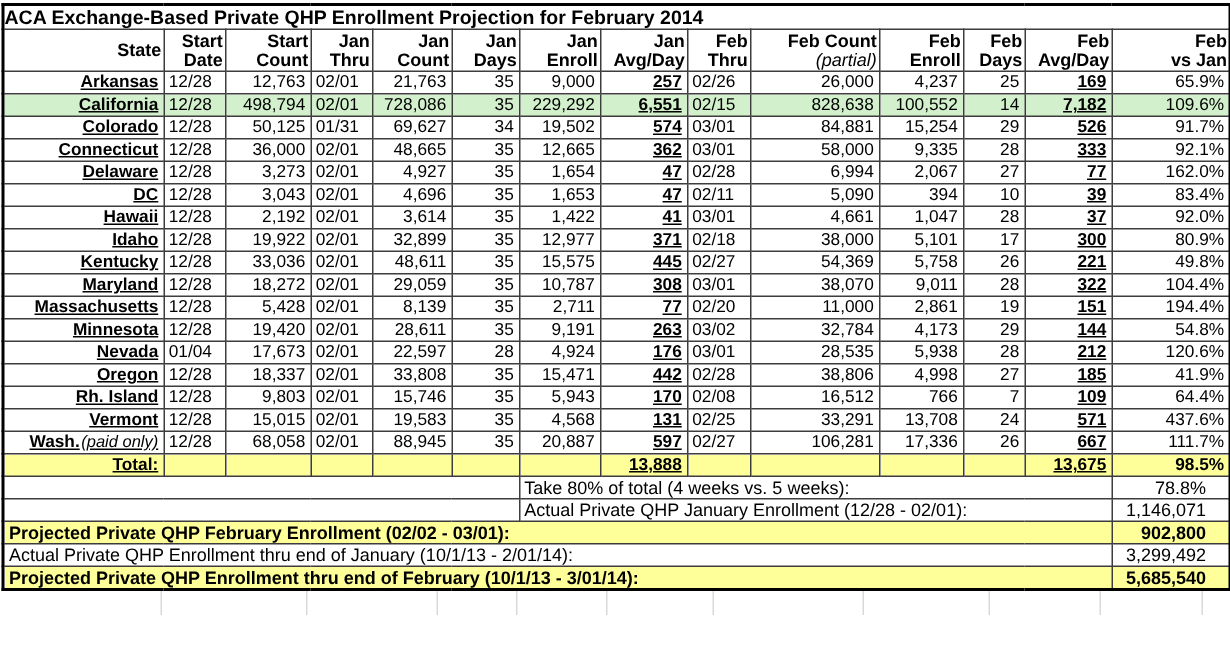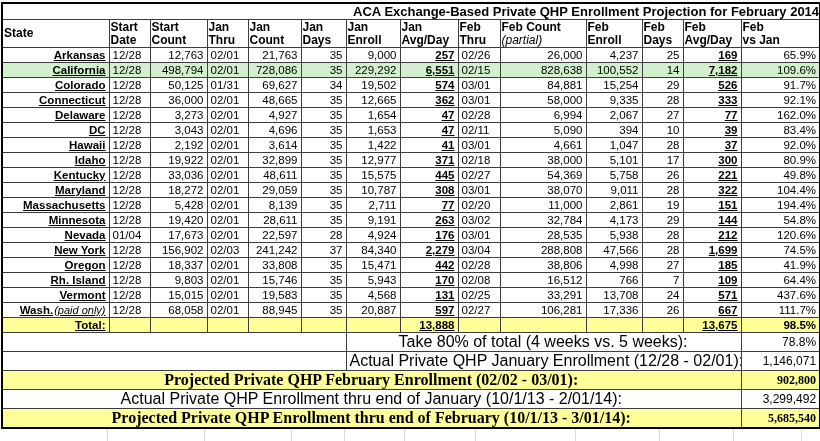--- a/index.html
+++ b/index.html
@@ -8,35 +8,35 @@
     font-family:"Liberation Sans",sans-serif;color:#000;
     --green:#d2f0cb;--yellow:#ffff99;
   }
   .wrap{padding:2px 0 0 1px;}
   table{border-collapse:collapse;table-layout:fixed;width:818px;border:2px solid #000;}
   th,td{
     border:1px solid #3d3d3d;overflow:hidden;white-space:nowrap;
     padding:0 3px;font-size:11.5px;height:15px;box-sizing:border-box;
     background:#fff;
   }
-  .title-cell{font-size:13px;font-weight:bold;text-align:right;height:16px;padding:0;}
+  .title-cell{font-size:13px;font-weight:bold;text-align:left;height:16px;padding:0;}
   tr.header-row th{
-    font-weight:bold;font-size:12px;text-align:left;height:28px;
+    font-weight:bold;font-size:12px;text-align:right;height:28px;
     padding:0 1px;line-height:13px;vertical-align:middle;
   }
   tr.header-row th .it{font-style:italic;font-weight:normal;}
   .r{text-align:right;}
   .c{}
   .b{font-weight:bold;text-decoration:underline;}
   tr.green td{background:var(--green);}
   tr.total td{background:var(--yellow);font-weight:bold;}
   .sum-blank{background:#fff;}
-  .sum-label{text-align:center;font-size:16px;padding-right:4px;}
-  .sum-value{text-align:right;font-size:12px;padding-right:3px;}
-  .hl{background:var(--yellow) !important;font-weight:bold;font-family:Liberation Serif, serif;}
+  .sum-label{text-align:left;font-size:12px;padding-right:4px;}
+  .sum-value{text-align:right;font-size:12px;padding-right:15px;}
+  .hl{background:var(--yellow) !important;font-weight:bold;}
   .note{font-size:11px;font-style:italic;font-weight:normal;margin-left:1px;}
   .below{position:relative;height:17px;margin-left:1px;}
   .vline{position:absolute;top:0;width:1px;height:16px;background:#d9d9d9;}
 </style>
 </head>
 <body style="--green: #d2f0cb; --yellow: #ffff99;">
 
 <div class="wrap">
   <table>
     <colgroup id="cols">
@@ -318,36 +318,20 @@
           <td class="r">4,924</td>
           <td class="r b">176</td>
           <td class="c">03/01</td>
           <td class="r">28,535</td>
           <td class="r">5,938</td>
           <td class="r">28</td>
           <td class="r b">212</td>
           <td class="r">120.6%</td>
         </tr>
         <tr>
-          <td class="r b"><span>New York</span></td>
-          <td class="c">12/28</td>
-          <td class="r">156,902</td>
-          <td class="c">02/03</td>
-          <td class="r">241,242</td>
-          <td class="r">37</td>
-          <td class="r">84,340</td>
-          <td class="r b">2,279</td>
-          <td class="c">03/04</td>
-          <td class="r">288,808</td>
-          <td class="r">47,566</td>
-          <td class="r">28</td>
-          <td class="r b">1,699</td>
-          <td class="r">74.5%</td>
-        </tr>
-        <tr>
           <td class="r b"><span>Oregon</span></td>
           <td class="c">12/28</td>
           <td class="r">18,337</td>
           <td class="c">02/01</td>
           <td class="r">33,808</td>
           <td class="r">35</td>
           <td class="r">15,471</td>
           <td class="r b">442</td>
           <td class="c">02/28</td>
           <td class="r">38,806</td>

